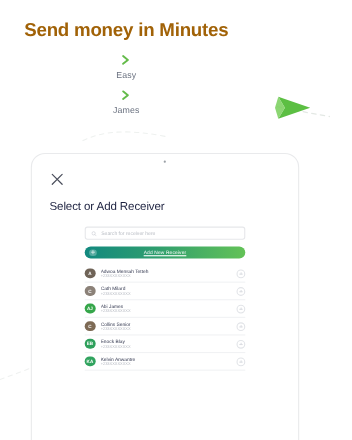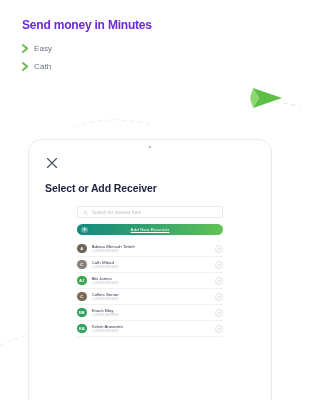--- a/index.html
+++ b/index.html
@@ -24,37 +24,38 @@
   }
 
   
   .hero {
     position: absolute;
     left: 22px;
     top: 18px;
     z-index: 3;
   }
   .hero-title {
-    font-size: 12px;
+    font-size: 17px;
     font-weight: bold;
-    color: #6d28d9;
+    color: #a16207;
     letter-spacing: -0.2px;
     margin: 0 0 12px 0;
     white-space: nowrap;
   }
   .bullets {
     list-style: none;
     margin: 0;
     padding: 0;
   }
   .bullet {
     display: flex;
     align-items: center;
     gap: 5px;
     margin-bottom: 9px;
+    flex-direction: column;
   }
   .chev {
     width: 7px;
     height: 9px;
     flex: none;
     display: block;
   }
   .bullet-label {
     font-size: 8px;
     color: #6b7280;
@@ -99,21 +100,21 @@
   }
   .close-btn {
     width: 14px;
     height: 14px;
     margin-top: 4px;
     display: block;
     cursor: pointer;
   }
   .screen-title {
     font-size: 10.5px;
-    font-weight: bold;
+    font-weight: normal;
     color: #1d2240;
     margin: 12px 0 0 0;
     letter-spacing: -0.1px;
   }
 
   
   .panel {
     margin: 12px auto 0 auto;
     width: 146px;
   }
@@ -259,21 +260,21 @@
     <li class="bullet">
       <svg class="chev" viewBox="0 0 8 10">
         <path d="M1 1 L6 5 L1 9" fill="none" stroke="#64bb4a" stroke-width="2" stroke-linecap="round" stroke-linejoin="round"></path>
       </svg>
       <span class="bullet-label">Easy</span>
     </li>
     <li class="bullet">
       <svg class="chev" viewBox="0 0 8 10">
         <path d="M1 1 L6 5 L1 9" fill="none" stroke="#64bb4a" stroke-width="2" stroke-linecap="round" stroke-linejoin="round"></path>
       </svg>
-      <span class="bullet-label">Cath</span>
+      <span class="bullet-label">James</span>
     </li>
   </ul>
 </div>
 
 <div class="tablet">
   <div class="camera-dot"></div>
 
   <div class="screen">
     <svg class="close-btn" viewBox="0 0 14 14">
       <path d="M2.5 2.5 L11.5 11.5 M11.5 2.5 L2.5 11.5" stroke="#4b4f5c" stroke-width="1.1" stroke-linecap="round"></path>

